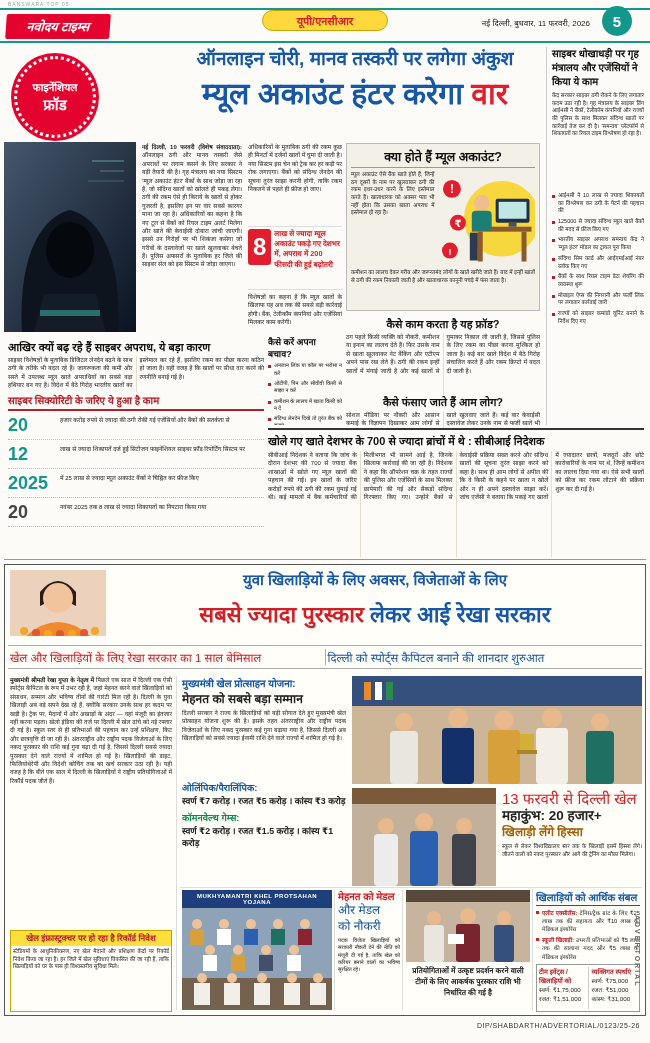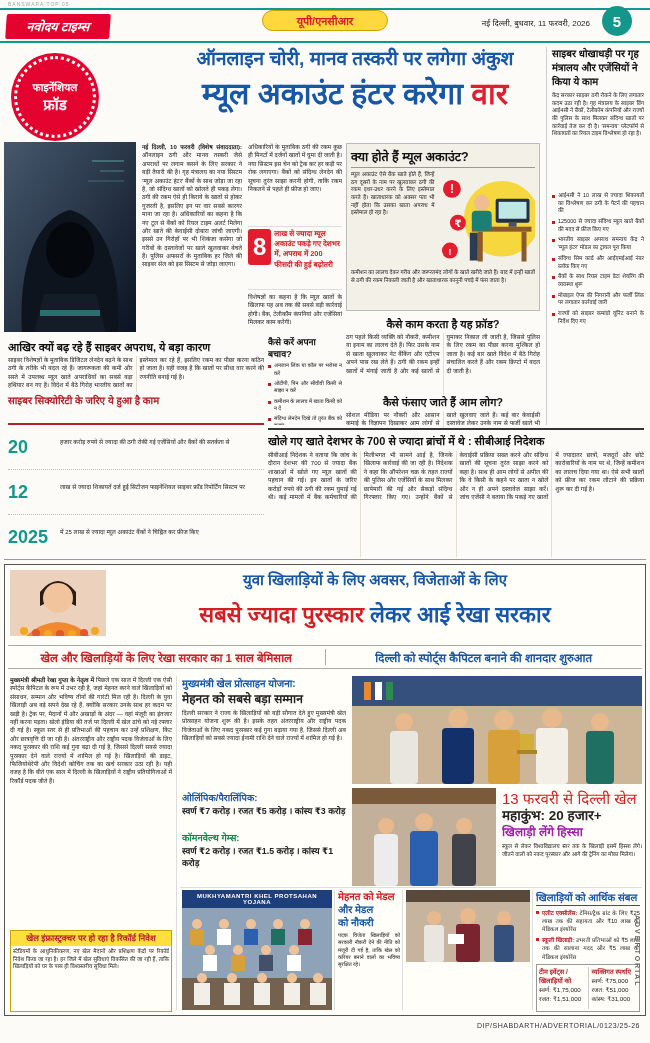--- a/index.html
+++ b/index.html
@@ -30,58 +30,58 @@
               align-items:center;justify-content:center;text-align:center}
   .fraudbadge .l1{font-size:10.5px;font-weight:bold}
   .fraudbadge .l2{font-size:15px;font-weight:bold}
   .photo{overflow:hidden;background:#888}
   .photo svg{display:block;width:100%;height:100%}
   .statwrap{display:flex;gap:3px;align-items:flex-start;border-top:1px solid #ddd;border-bottom:1px solid #ddd;padding:2px 0}
   .statnum{background:#e11d2e;color:#fff;font-weight:bold;font-size:24px;line-height:1;
            padding:6px 5px;border-radius:3px}
   .stattext{color:#d11f26;font-weight:bold;font-size:7.3px;line-height:1.4}
   .mulebox{background:#f3f0e8;border:1px solid #bbb;padding:4px;overflow:hidden}
-  .mulebox h3{font-size:12.5px;text-align:left;color:#111;border-bottom:1px solid #999;padding-bottom:2px;margin-bottom:3px}
+  .mulebox h3{font-size:12.5px;text-align:center;color:#111;border-bottom:1px solid #999;padding-bottom:2px;margin-bottom:3px}
   .sechead{font-size:11px;font-weight:bold;color:#111;text-align:center;margin:2px 0}
   .sechead.left{text-align:left}
   .cols2{columns:2;column-gap:7px;column-rule:1px solid #e2ded4}
   .cols4{columns:4;column-gap:7px;column-rule:1px solid #e2ded4}
   .sidebar{border-left:1px solid #ccc;padding-left:5px;overflow:hidden}
   .sidebar h3{font-size:10px;color:#111;line-height:1.4;margin-bottom:3px}
   ul.sq{list-style:none}
   ul.sq li{position:relative;padding-left:6px;margin-bottom:3px}
   ul.sq li::before{content:"";position:absolute;left:0;top:3px;width:3px;height:3px;background:#b3202a}
-  .statsrow{display:flex;align-items:flex-start;border-bottom:1px dotted #bbb;padding:13px 0}
+  .statsrow{display:flex;align-items:flex-start;border-bottom:1px dotted #bbb;padding:5px 0}
   .statsrow .n{width:52px;font-weight:bold;font-size:18px;color:#14978b;line-height:1;text-align:left}
   .statsrow .n.dark{color:#444}
   .statsrow .t{flex:1;font-size:6px;line-height:1.4;color:#222;text-align:justify}
-  .statstitle{font-size:10px;font-weight:bold;color:#b3202a;border-bottom:2px solid #b3202a;padding-bottom:16px}
+  .statstitle{font-size:10px;font-weight:bold;color:#b3202a;border-bottom:2px solid #b3202a;padding-bottom:2px}
   .cbihead{font-size:11px;font-weight:bold;color:#111;white-space:nowrap;overflow:hidden;border-top:2px solid #333;padding-top:3px}
   
   .advbox{border:1.5px solid #555;background:#fffef9}
   .cmbadge{background:#ffdf3d;border:1px solid #d4b400;color:#d11f26;font-weight:bold;font-size:11.5px;
            line-height:1.3;display:flex;align-items:center;justify-content:center;text-align:center;padding:2px}
   .advh1{color:#1657a8;font-weight:bold;font-size:15px;text-align:center;line-height:1.2;white-space:nowrap}
   .advh2{font-weight:bold;font-size:22px;text-align:center;line-height:1.2;white-space:nowrap}
   .advh2 .r{color:#d11f26}.advh2 .b{color:#1657a8}
   .strap{display:flex;border-top:1px solid #aaa;border-bottom:1px solid #aaa;align-items:center}
-  .strap .cell{flex:1;text-align:center;font-weight:bold;font-size:11.5px;padding:3px 2px;white-space:nowrap;overflow:hidden}
+  .strap .cell{flex:1;font-weight:normal;font-size:11.5px;padding:3px 2px;white-space:nowrap;overflow:hidden}
   .strap .red{color:#d11f26}.strap .blue{color:#1657a8}
   .strap .vdiv{width:1px;height:16px;background:#aaa}
-  .prize{margin-top:14px}
+  .prize{margin-top:4px}
   .prize .lab{font-weight:bold;font-size:9.5px}
   .prize .line{font-weight:bold;font-size:8.8px;color:#222;margin-top:1px}
   .lab.blue{color:#1657a8}.lab.red{color:#d11f26}.lab.green{color:#0c8a4d}
   .mkick{color:#d11f26;font-weight:normal;font-size:15px}
   .mtitle{color:#222;font-weight:bold;font-size:13.5px;line-height:1.25}
-  .msub{color:#a21caf;font-weight:bold;font-size:12px;line-height:1.25}
+  .msub{color:#a16207;font-weight:bold;font-size:12px;line-height:1.25}
   .band{background:#1d3f7c;color:#fff;font-weight:bold;font-size:6px;letter-spacing:.5px;
         display:flex;align-items:center;justify-content:center;height:18px;text-align:center}
   .medal1{color:#d11f26;font-weight:bold;font-size:10px;line-height:1.3}
-  .medal2{color:#1657a8;font-weight:bold;font-size:10px;line-height:1.3}
+  .medal2{color:#1657a8;font-weight:normal;font-size:12px;line-height:1.3}
   .note{font-size:7.5px;font-weight:bold;color:#222;line-height:1.45;text-align:center}
   .sambal h4{color:#1657a8;font-size:10px;border-bottom:1px solid #1657a8;padding-bottom:1px;margin-bottom:3px}
   ul.sam{list-style:none}
   ul.sam li{position:relative;padding-left:6px;margin-bottom:3px;font-size:5.8px;line-height:1.4;text-align:justify}
   ul.sam li::before{content:"";position:absolute;left:0;top:2px;width:3px;height:3px;background:#d11f26}
   ul.sam b{color:#b3202a}
   .teambox{border:1px solid #999;display:flex;padding:2px;gap:3px}
   .teambox .c{flex:1}
   .teambox .ct{font-weight:bold;font-size:6.5px;color:#b3202a;margin-bottom:1px}
   .teambox .cl{font-size:6.2px;color:#222;line-height:1.45}
@@ -376,20 +376,21 @@
       <rect width="124" height="12" fill="#59493a"></rect>
       <circle cx="28" cy="28" r="7" fill="#e8b98d"></circle>
         <rect x="18" y="35" width="20" height="37" rx="3" fill="#e9e6df"></rect>
       <circle cx="62" cy="26" r="8" fill="#e8b98d"></circle>
         <rect x="50" y="34" width="24" height="38" rx="3" fill="#7a2430"></rect>
       <circle cx="98" cy="28" r="7" fill="#e8b98d"></circle>
         <rect x="88" y="35" width="20" height="37" rx="3" fill="#35507c"></rect>
       <rect x="42" y="44" width="16" height="10" fill="#fff"></rect>
     </svg>
   </div>
+  <div class="abs note" style="left:406px;top:966px;width:124px;height:46px;overflow:hidden">प्रतियोगिताओं में उत्कृष्ट प्रदर्शन करने वाली टीमों के लिए आकर्षक पुरस्कार राशि भी निर्धारित की गई है</div>
 
   <div class="abs vdivider" style="left:532px;top:890px;height:120px"></div>
 
   <div class="abs sambal" style="left:536px;top:890px;width:104px;height:72px;overflow:hidden">
     <h4>खिलाड़ियों को आर्थिक संबल</h4>
     <ul class="sam">
       <li><b>एलीट एक्सीलेंस:</b><span> टेनिस/ट्रैक ग्रांट के लिए ₹25 लाख तक की सहायता और ₹10 लाख का मेडिकल इंश्योरेंस</span></li>
       <li><b>स्कूली खिलाड़ी:</b><span> उभरती प्रतिभाओं को ₹5 लाख तक की सालाना मदद और ₹5 लाख का मेडिकल इंश्योरेंस</span></li>
 
     </ul>

